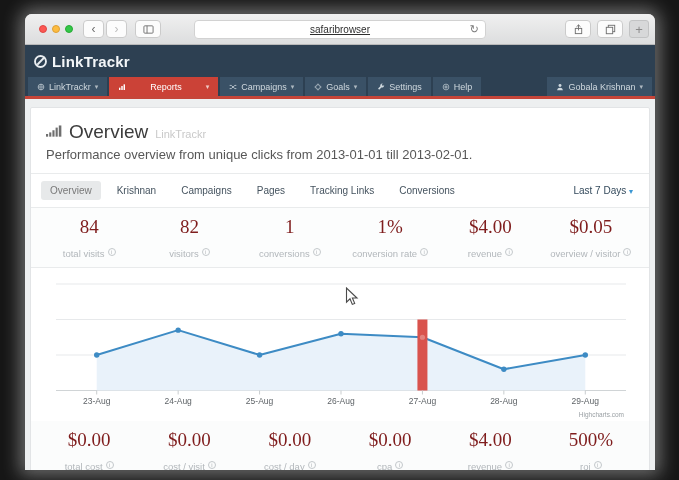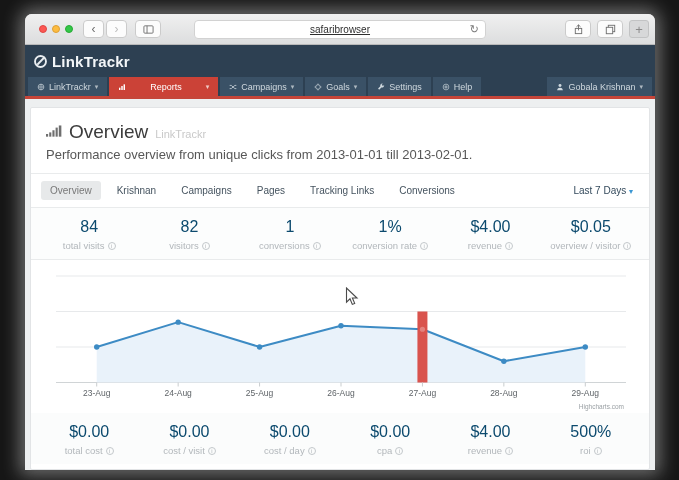--- a/index.html
+++ b/index.html
@@ -47,22 +47,22 @@
   .page-title{font-size:19px;color:#3c3c3c;}
   .title-suffix{font-size:11px;color:#c9c9c9;}
   .subtitle{font-size:13px;color:#575757;margin-top:4px;}
   .tabs-row{display:flex;align-items:center;gap:7px;padding:7px 10px;border-bottom:1px solid #e9ebec;}
   .tab{font-size:10px;color:#45535f;padding:4px 9px;border-radius:3px;cursor:default;white-space:nowrap;}
   .tab.active{background:#e7e9ea;color:#787878;}
   .date-range{margin-left:auto;font-size:10px;color:#344a5c;padding-right:6px;cursor:default;}
   .date-range .caret{color:#3b97d3;font-size:8px;}
   .stats-row{display:grid;grid-template-columns:repeat(6,1fr);padding:9px 8px 8px;
     background:#fcfdfd;border-bottom:1px solid #e9ebec;text-align:center;}
-  .stat-value{font-size:16px;color:#0c4a6e;line-height:20px;}
-  .stat-label{font-size:9.5px;color:#b2b7bb;margin-top:3px;display:flex;align-items:center;justify-content:center;gap:3px;}
+  .stat-value{font-size:19px;color:#7f1d1d;line-height:20px;font-family:Liberation Serif, serif;}
+  .stat-label{font-size:9.5px;color:#b2b7bb;margin-top:11px;display:flex;align-items:flex-start;justify-content:center;gap:3px;}
   .info-dot{display:inline-flex;align-items:center;justify-content:center;width:8px;height:8px;
     border:1px solid #c3c8cb;border-radius:50%;font-size:6px;color:#b2b7bb;line-height:1;}
   .chart-section{position:relative;height:153px;padding:5px 23px 0 25px;}
   .credit{position:absolute;right:25px;bottom:3px;font-size:6.5px;color:#9aa0a4;}
   .stats-row.bottom{border-bottom:none;background:#fbfcfc;}
   
   .cursor{position:absolute;left:345px;top:287px;z-index:50;pointer-events:none;}
 </style>
 </head>
 <body>

